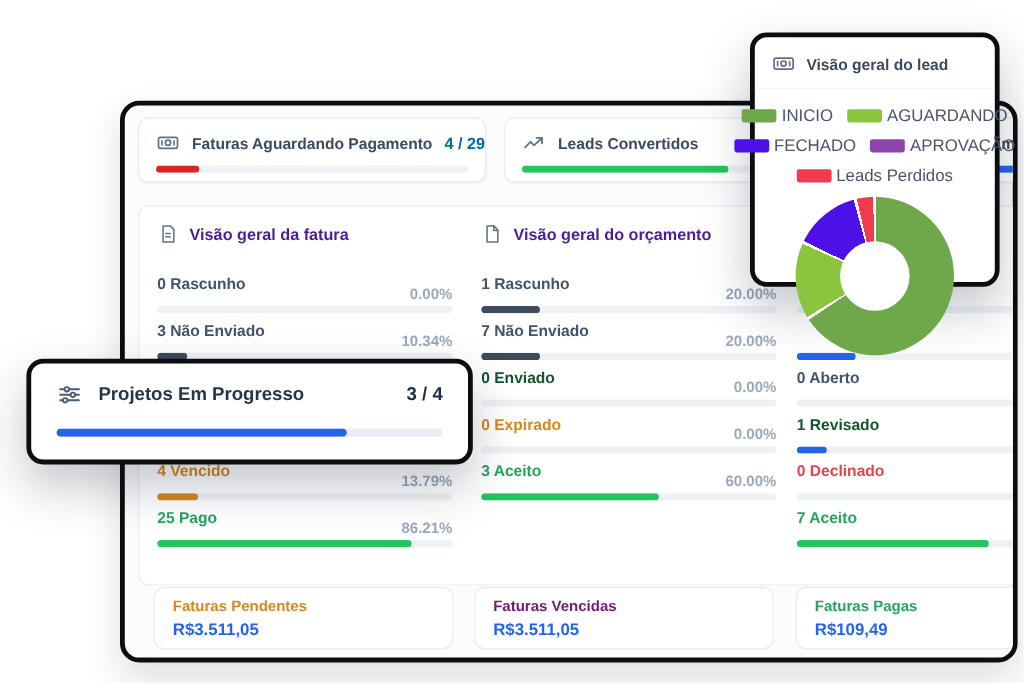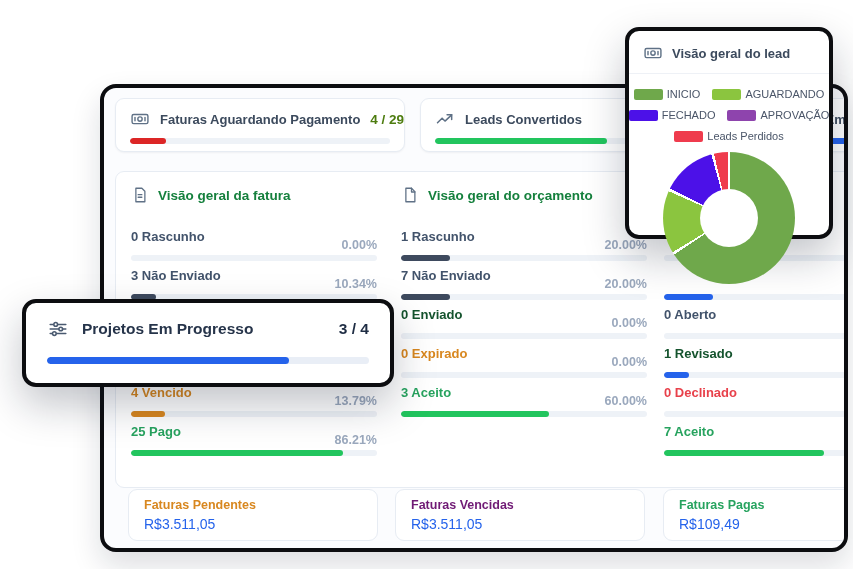--- a/index.html
+++ b/index.html
@@ -17,61 +17,61 @@
   .dash-inner{position:relative;width:100%;height:100%;}
   
   .kpi-card{
     position:absolute;top:10px;height:54px;width:290px;background:#fff;
     border:1px solid #e7ecf3;border-radius:9px;box-sizing:border-box;
     padding:10px 14px;box-shadow:0 1px 2px rgba(15,23,42,.05);
   }
   #kpi0{left:11px}#kpi1{left:316px}#kpi2{left:621px}
   .kpi-top{display:flex;align-items:center;gap:10px;white-space:nowrap;}
   .kpi-label{font-size:13px;font-weight:700;color:#3c4a5d;}
-  .kpi-value{margin-left:auto;font-size:13.5px;font-weight:700;color:#4d7c0f;}
+  .kpi-value{margin-left:auto;font-size:13.5px;font-weight:700;color:#0369a1;}
   .kpi-track{margin-top:9px;height:6px;border-radius:3px;background:#eef2f7;overflow:hidden;}
   .kpi-fill{height:100%;border-radius:3px;}
   
   .content-card{
     position:absolute;left:11px;top:83px;width:920px;height:317px;
     background:#fff;border:1px solid #e7ecf3;border-radius:9px;box-sizing:border-box;
   }
   .col{position:absolute;top:0;width:246px;height:100%;}
   #col0{left:15px}#col1{left:285px}#col2{left:548px}
   .col-head{position:absolute;top:14px;left:0;display:flex;align-items:center;gap:9px;
-    font-size:13.5px;font-weight:700;color:#15803d;white-space:nowrap;}
+    font-size:13.5px;font-weight:700;color:#4c1d95;white-space:nowrap;}
   .rows{position:absolute;top:56px;left:0;right:0;}
   .stat-row{position:relative;height:39px;}
   .lbl{position:absolute;left:0;top:1px;font-size:13px;font-weight:700;white-space:nowrap;}
   .pct{position:absolute;right:0;top:10px;font-size:12.5px;font-weight:700;color:#9aa8bd;}
   .track{position:absolute;left:0;right:0;top:27px;height:6px;border-radius:3px;background:#eef2f7;overflow:hidden;}
   .fill{height:100%;border-radius:3px;}
   .c-slate{color:#42536b}.c-blue{color:#14532d}.c-orange{color:#d8871f}.c-red{color:#e8414b}.c-green{color:#27a35f}
   .b-slate{background:#3e4a5e}.b-blue{background:#2563eb}.b-orange{background:#d8871f}.b-red{background:#dc2626}.b-green{background:#22c55e}
   
   .summary-card{
     position:absolute;top:401px;height:52px;width:250px;background:#fff;
     border:1px solid #e7ecf3;border-radius:9px;box-sizing:border-box;padding:8px 15px;
   }
   #sum0{left:24px}#sum1{left:291px}#sum2{left:559px}
   .sum-label{font-size:12.5px;font-weight:700;}
-  .sum-value{font-size:14px;font-weight:400;color:#2563eb;margin-top:4px;}
+  .sum-value{font-size:14px;font-weight:700;color:#2563eb;margin-top:4px;}
   
   .popover{
     position:absolute;background:#fff;border:4px solid #0c0d10;box-sizing:border-box;
     box-shadow:0 18px 40px rgba(15,23,42,.25);z-index:20;border-radius:14px;
   }
   #lead-popover{left:625px;top:27px;width:208px;height:212px;}
   .pop-head{display:flex;align-items:center;gap:9px;padding:12px 14px 10px;
     font-size:13px;font-weight:700;color:#3c4a5d;border-bottom:1px solid #eef1f6;white-space:nowrap;}
   .legend{margin-top:14px;display:flex;flex-direction:column;gap:9px;align-items:center;}
   .legend-row{display:flex;gap:12px;align-items:center;justify-content:center;}
   .legend-item{display:flex;align-items:center;gap:4px;}
   .sw{width:29px;height:11px;border-radius:2px;display:inline-block;}
-  .lg-lbl{font-size:11px;color:#4a5568;text-align:right;}
+  .lg-lbl{font-size:14px;color:#4a5568;text-align:right;}
   .donut{width:132px;height:132px;border-radius:50%;margin:10px auto 0;position:relative;}
   .donut::after{content:"";position:absolute;left:50%;top:50%;width:58px;height:58px;
     margin:-29px 0 0 -29px;border-radius:50%;background:#fff;}
   #project-popover{left:22px;top:299px;width:372px;height:88px;padding:15px 21px;}
   .proj-top{display:flex;align-items:center;gap:13px;}
   .proj-label{font-size:15.5px;font-weight:700;color:#26344a;}
   .proj-value{margin-left:auto;font-size:15.5px;font-weight:700;color:#1f2d44;}
   .proj-track{margin-top:17px;height:7px;border-radius:4px;background:#e9eef6;overflow:hidden;}
   .proj-fill{height:100%;border-radius:4px;background:#2563eb;}
   .icon{display:inline-flex;flex:none;}

